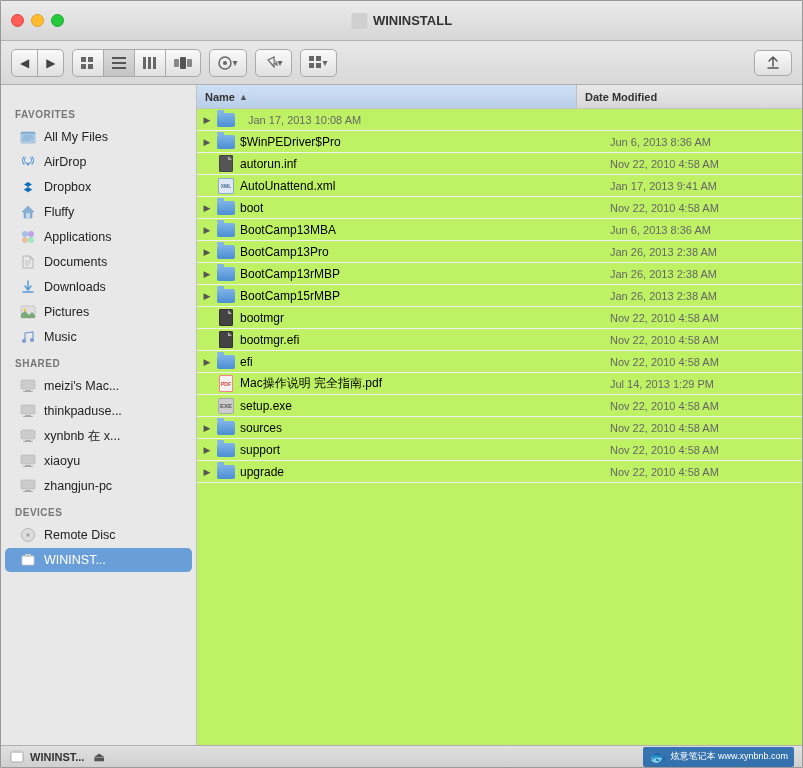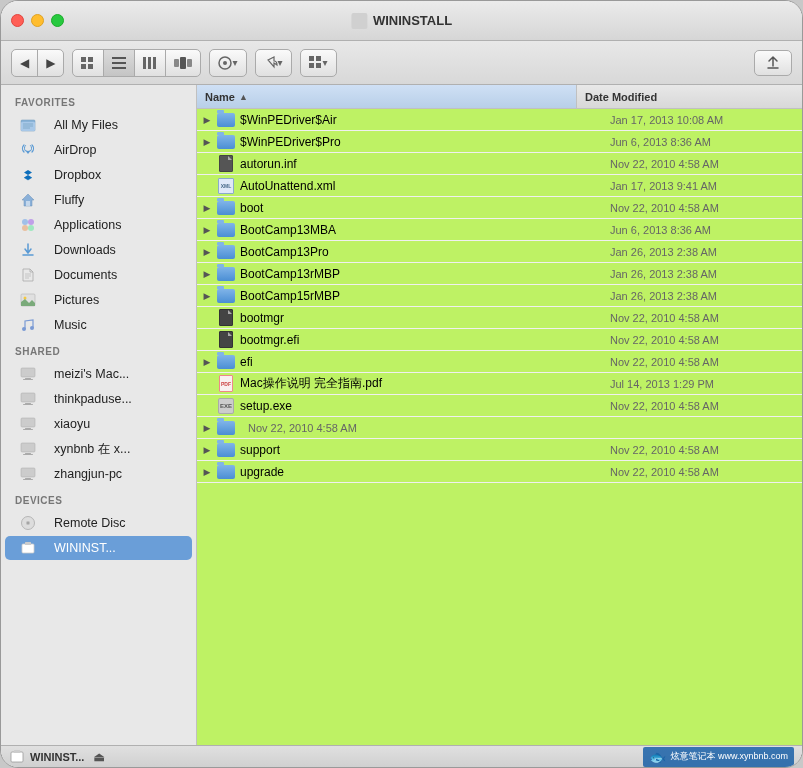--- a/index.html
+++ b/index.html
@@ -11,21 +11,21 @@
       height: 768px;
       overflow: hidden;
     }
 
     
     .window {
       width: 803px;
       height: 768px;
       background: #f5f5f5;
       border: 1px solid #999;
-      border-radius: 18px;
+      border-radius: 1px;
       overflow: hidden;
       display: flex;
       flex-direction: column;
     }
 
     
     .title-bar {
       height: 40px;
       background: linear-gradient(to bottom, #ebebeb, #d6d6d6);
       border-bottom: 1px solid #b0b0b0;
@@ -125,37 +125,37 @@
       overflow: hidden;
     }
 
     
     .sidebar {
       width: 196px;
       background: #e8e8e8;
       border-right: 1px solid #c0c0c0;
       overflow-y: auto;
       flex-shrink: 0;
-      padding-top: 4px;
+      padding-top: 16px;
     }
 
     .sidebar-section-header {
       font-size: 10px;
       font-weight: 700;
       color: #777;
       text-transform: uppercase;
       padding: 8px 12px 4px 14px;
       letter-spacing: 0.5px;
     }
 
     .sidebar-item {
       display: flex;
       align-items: center;
       padding: 3px 8px 3px 14px;
-      gap: 17px;
+      gap: 7px;
       cursor: pointer;
       border-radius: 5px;
       margin: 1px 4px;
       color: #222;
       font-size: 12.5px;
     }
     .sidebar-item.active {
       background: #6a9ed8;
       color: white;
     }
@@ -481,41 +481,41 @@
               <circle cx="11" cy="5" r="3" fill="#c0a0e8"></circle>
               <circle cx="5" cy="11" r="3" fill="#e8c0a0"></circle>
               <circle cx="11" cy="11" r="3" fill="#a0e8c0"></circle>
             </svg>
         </div>
         <span>Applications</span>
       </div>
       <div class="sidebar-item">
         <div class="sidebar-icon">
           <svg width="16" height="16" viewBox="0 0 16 16">
-              <path d="M8 2v8M5 7l3 4 3-4" stroke="#5a9ad4" stroke-width="1.5" fill="none" stroke-linecap="round"></path>
-              <line x1="3" y1="13" x2="13" y2="13" stroke="#5a9ad4" stroke-width="1.5" stroke-linecap="round"></line>
-            </svg>
-        </div>
-        <span>Downloads</span>
-      </div>
-      <div class="sidebar-item">
-        <div class="sidebar-icon">
-          <svg width="16" height="16" viewBox="0 0 16 16">
               <path d="M3 2h7l3 3v9H3z" fill="#e8e8e8" stroke="#aaa" stroke-width="0.8"></path>
               <path d="M10 2v3h3" fill="none" stroke="#aaa" stroke-width="0.8"></path>
               <line x1="5" y1="7" x2="11" y2="7" stroke="#bbb" stroke-width="0.8"></line>
               <line x1="5" y1="9" x2="11" y2="9" stroke="#bbb" stroke-width="0.8"></line>
               <line x1="5" y1="11" x2="9" y2="11" stroke="#bbb" stroke-width="0.8"></line>
             </svg>
         </div>
         <span>Documents</span>
       </div>
       <div class="sidebar-item">
         <div class="sidebar-icon">
           <svg width="16" height="16" viewBox="0 0 16 16">
+              <path d="M8 2v8M5 7l3 4 3-4" stroke="#5a9ad4" stroke-width="1.5" fill="none" stroke-linecap="round"></path>
+              <line x1="3" y1="13" x2="13" y2="13" stroke="#5a9ad4" stroke-width="1.5" stroke-linecap="round"></line>
+            </svg>
+        </div>
+        <span>Downloads</span>
+      </div>
+      <div class="sidebar-item">
+        <div class="sidebar-icon">
+          <svg width="16" height="16" viewBox="0 0 16 16">
               <rect x="1" y="2" width="14" height="12" rx="1" fill="#e0e0e0" stroke="#aaa" stroke-width="0.5"></rect>
               <circle cx="5" cy="6" r="1.5" fill="#f5c842"></circle>
               <path d="M1 10 L5 7 L9 11 L12 8 L15 11 L15 14 L1 14 Z" fill="#7aaa7a"></path>
             </svg>
         </div>
         <span>Pictures</span>
       </div>
       <div class="sidebar-item">
         <div class="sidebar-icon">
           <svg width="16" height="16" viewBox="0 0 16 16">
@@ -550,31 +550,31 @@
         <span>thinkpaduse...</span>
       </div>
       <div class="sidebar-item">
         <div class="sidebar-icon">
           <svg width="16" height="16" viewBox="0 0 16 16">
               <rect x="1" y="2" width="14" height="9" rx="1" fill="#ccc" stroke="#aaa" stroke-width="0.5"></rect>
               <rect x="5" y="12" width="6" height="1.5" rx="0.5" fill="#aaa"></rect>
               <rect x="3" y="13" width="10" height="1" rx="0.5" fill="#aaa"></rect>
             </svg>
         </div>
-        <span>xiaoyu</span>
+        <span>xynbnb 在 x...</span>
       </div>
       <div class="sidebar-item">
         <div class="sidebar-icon">
           <svg width="16" height="16" viewBox="0 0 16 16">
               <rect x="1" y="2" width="14" height="9" rx="1" fill="#ccc" stroke="#aaa" stroke-width="0.5"></rect>
               <rect x="5" y="12" width="6" height="1.5" rx="0.5" fill="#aaa"></rect>
               <rect x="3" y="13" width="10" height="1" rx="0.5" fill="#aaa"></rect>
             </svg>
         </div>
-        <span>xynbnb 在 x...</span>
+        <span>xiaoyu</span>
       </div>
       <div class="sidebar-item">
         <div class="sidebar-icon">
           <svg width="16" height="16" viewBox="0 0 16 16">
               <rect x="1" y="2" width="14" height="9" rx="1" fill="#ccc" stroke="#aaa" stroke-width="0.5"></rect>
               <rect x="5" y="12" width="6" height="1.5" rx="0.5" fill="#aaa"></rect>
               <rect x="3" y="13" width="10" height="1" rx="0.5" fill="#aaa"></rect>
             </svg>
         </div>
         <span>zhangjun-pc</span>
@@ -615,21 +615,20 @@
         </div>
       </div>
 
       <div class="file-list">
 
         <div class="file-row">
           <div class="file-disclosure has-children">▶</div>
           <div class="file-icon">
               <div class="folder-icon"></div>
             </div>
-          <span class="file-name">$WinPEDriver$Air</span>
           <span class="file-date">Jan 17, 2013 10:08 AM</span>
         </div>
 
         <div class="file-row">
           <div class="file-disclosure has-children">▶</div>
           <div class="file-icon">
               <div class="folder-icon"></div>
             </div>
           <span class="file-name">$WinPEDriver$Pro</span>
           <span class="file-date">Jun 6, 2013 8:36 AM</span>
@@ -741,20 +740,21 @@
           </div>
           <span class="file-name">setup.exe</span>
           <span class="file-date">Nov 22, 2010 4:58 AM</span>
         </div>
 
         <div class="file-row">
           <div class="file-disclosure has-children">▶</div>
           <div class="file-icon">
               <div class="folder-icon"></div>
             </div>
+          <span class="file-name">sources</span>
           <span class="file-date">Nov 22, 2010 4:58 AM</span>
         </div>
 
         <div class="file-row">
           <div class="file-disclosure has-children">▶</div>
           <div class="file-icon">
               <div class="folder-icon"></div>
             </div>
           <span class="file-name">support</span>
           <span class="file-date">Nov 22, 2010 4:58 AM</span>

